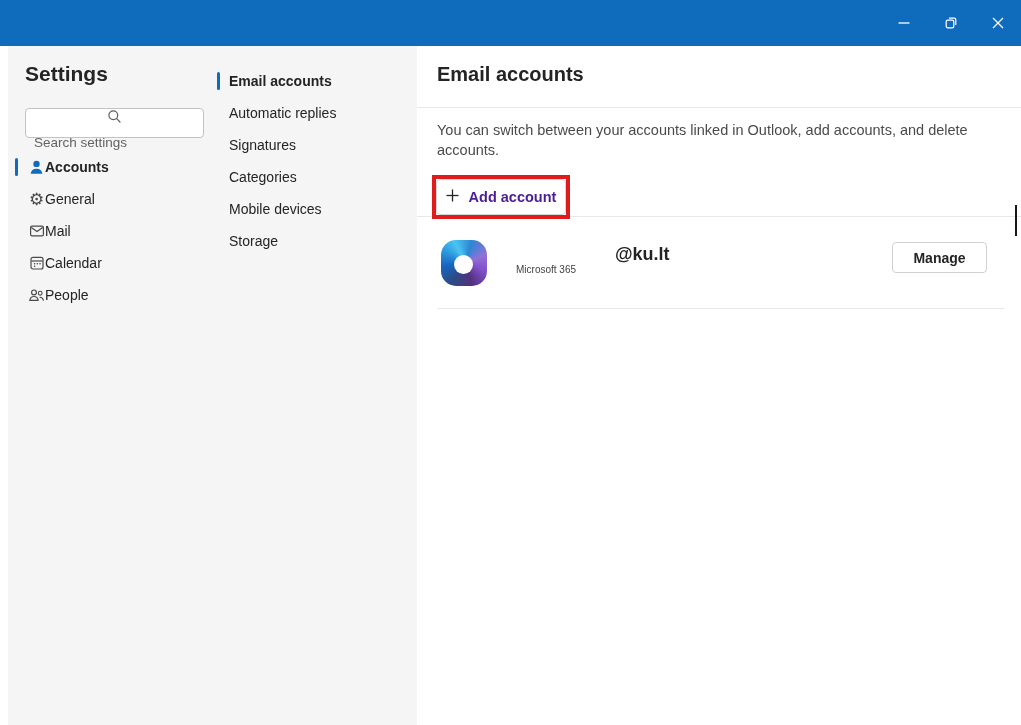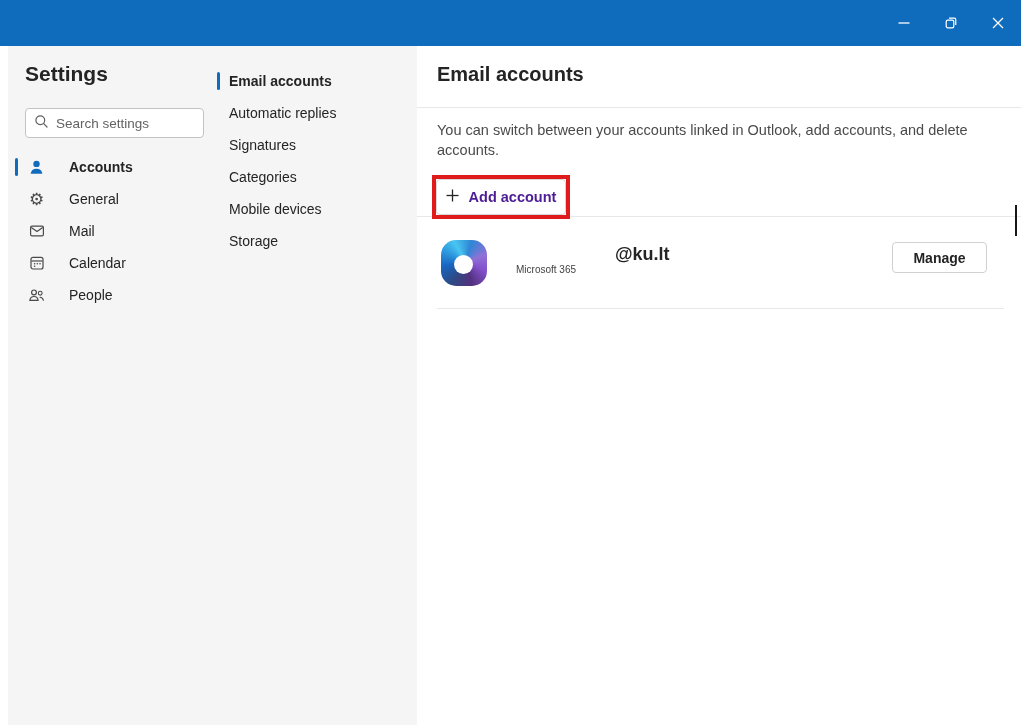--- a/index.html
+++ b/index.html
@@ -40,33 +40,33 @@
   }
 
   
   .settings-title {
     position:absolute; left:17px; top:16px;
     font-size:21px; font-weight:600; color:#242424;
   }
   .search-box {
     position:absolute; left:17px; top:62px; width:179px; height:30px;
     background:#ffffff; border:1px solid #c3c3c3; border-radius:4px;
-    display:flex; align-items:center; padding:0 8px; gap:7px;
+    display:flex; align-items:center; padding:0 8px; gap:7px;flex-direction:column;
   }
   .search-box input {
     border:none; outline:none; background:transparent;
     font-family:"Liberation Sans", sans-serif;
     font-size:13.5px; color:#242424; width:100%;
   }
   .search-box input::placeholder { color:#636363; }
 
   .nav { position:absolute; left:0; top:105px; width:100%; }
   .nav-item {
     position:relative; height:32px;
-    display:flex; align-items:center; gap:24px;
+    display:flex; align-items:center; gap:0;
     padding-left:20px; font-size:14px; color:#242424; cursor:pointer;
   }
   .nav-item .ico { width:17px; height:17px; display:flex; align-items:center; justify-content:center; color:#4a4a4a; }
   .nav-item.selected { font-weight:700; }
   .nav-item.selected .sel-bar {
     position:absolute; left:7px; top:7px; width:3px; height:18px;
     background:#0f6cbd; border-radius:2px;
   }
   .gear-glyph { font-size:17px; line-height:17px; color:#4a4a4a; }
 

